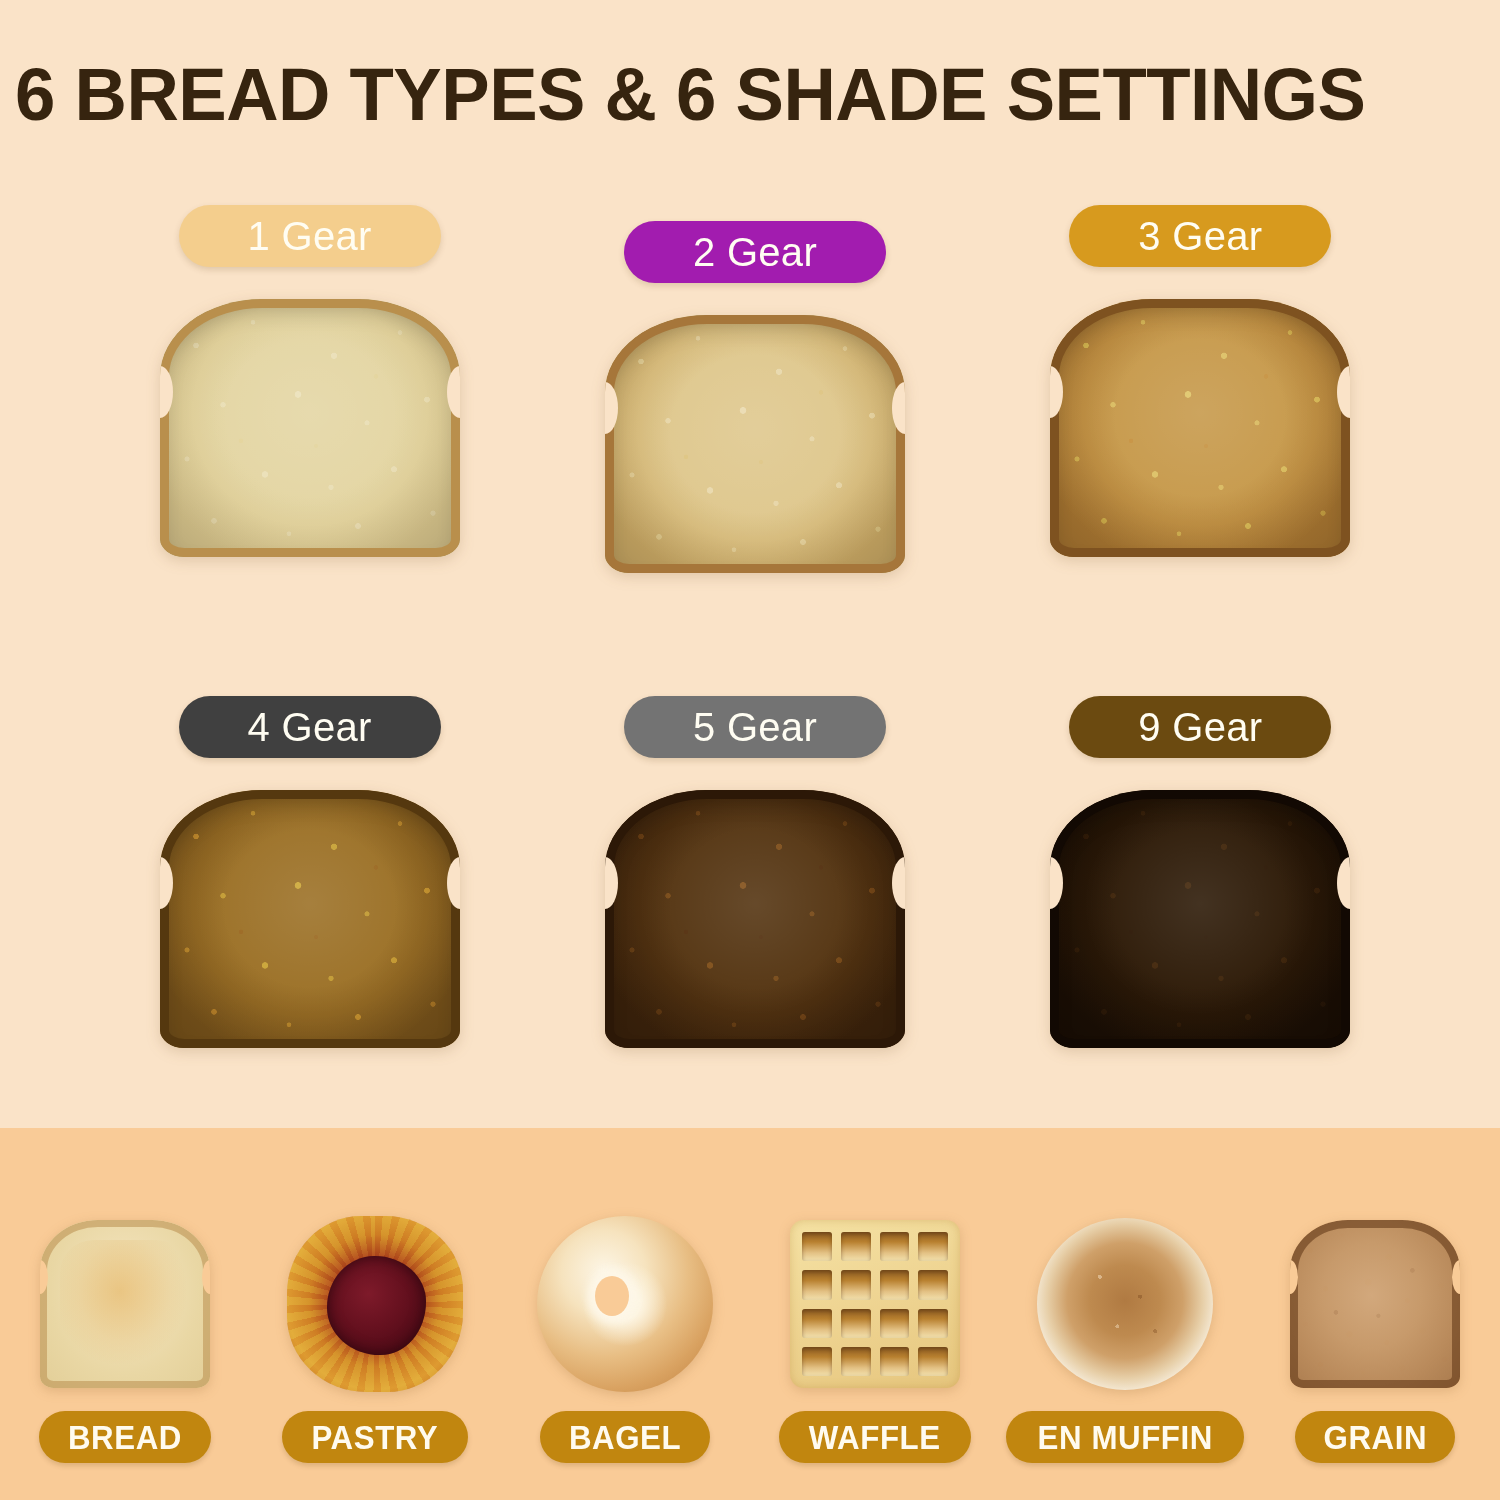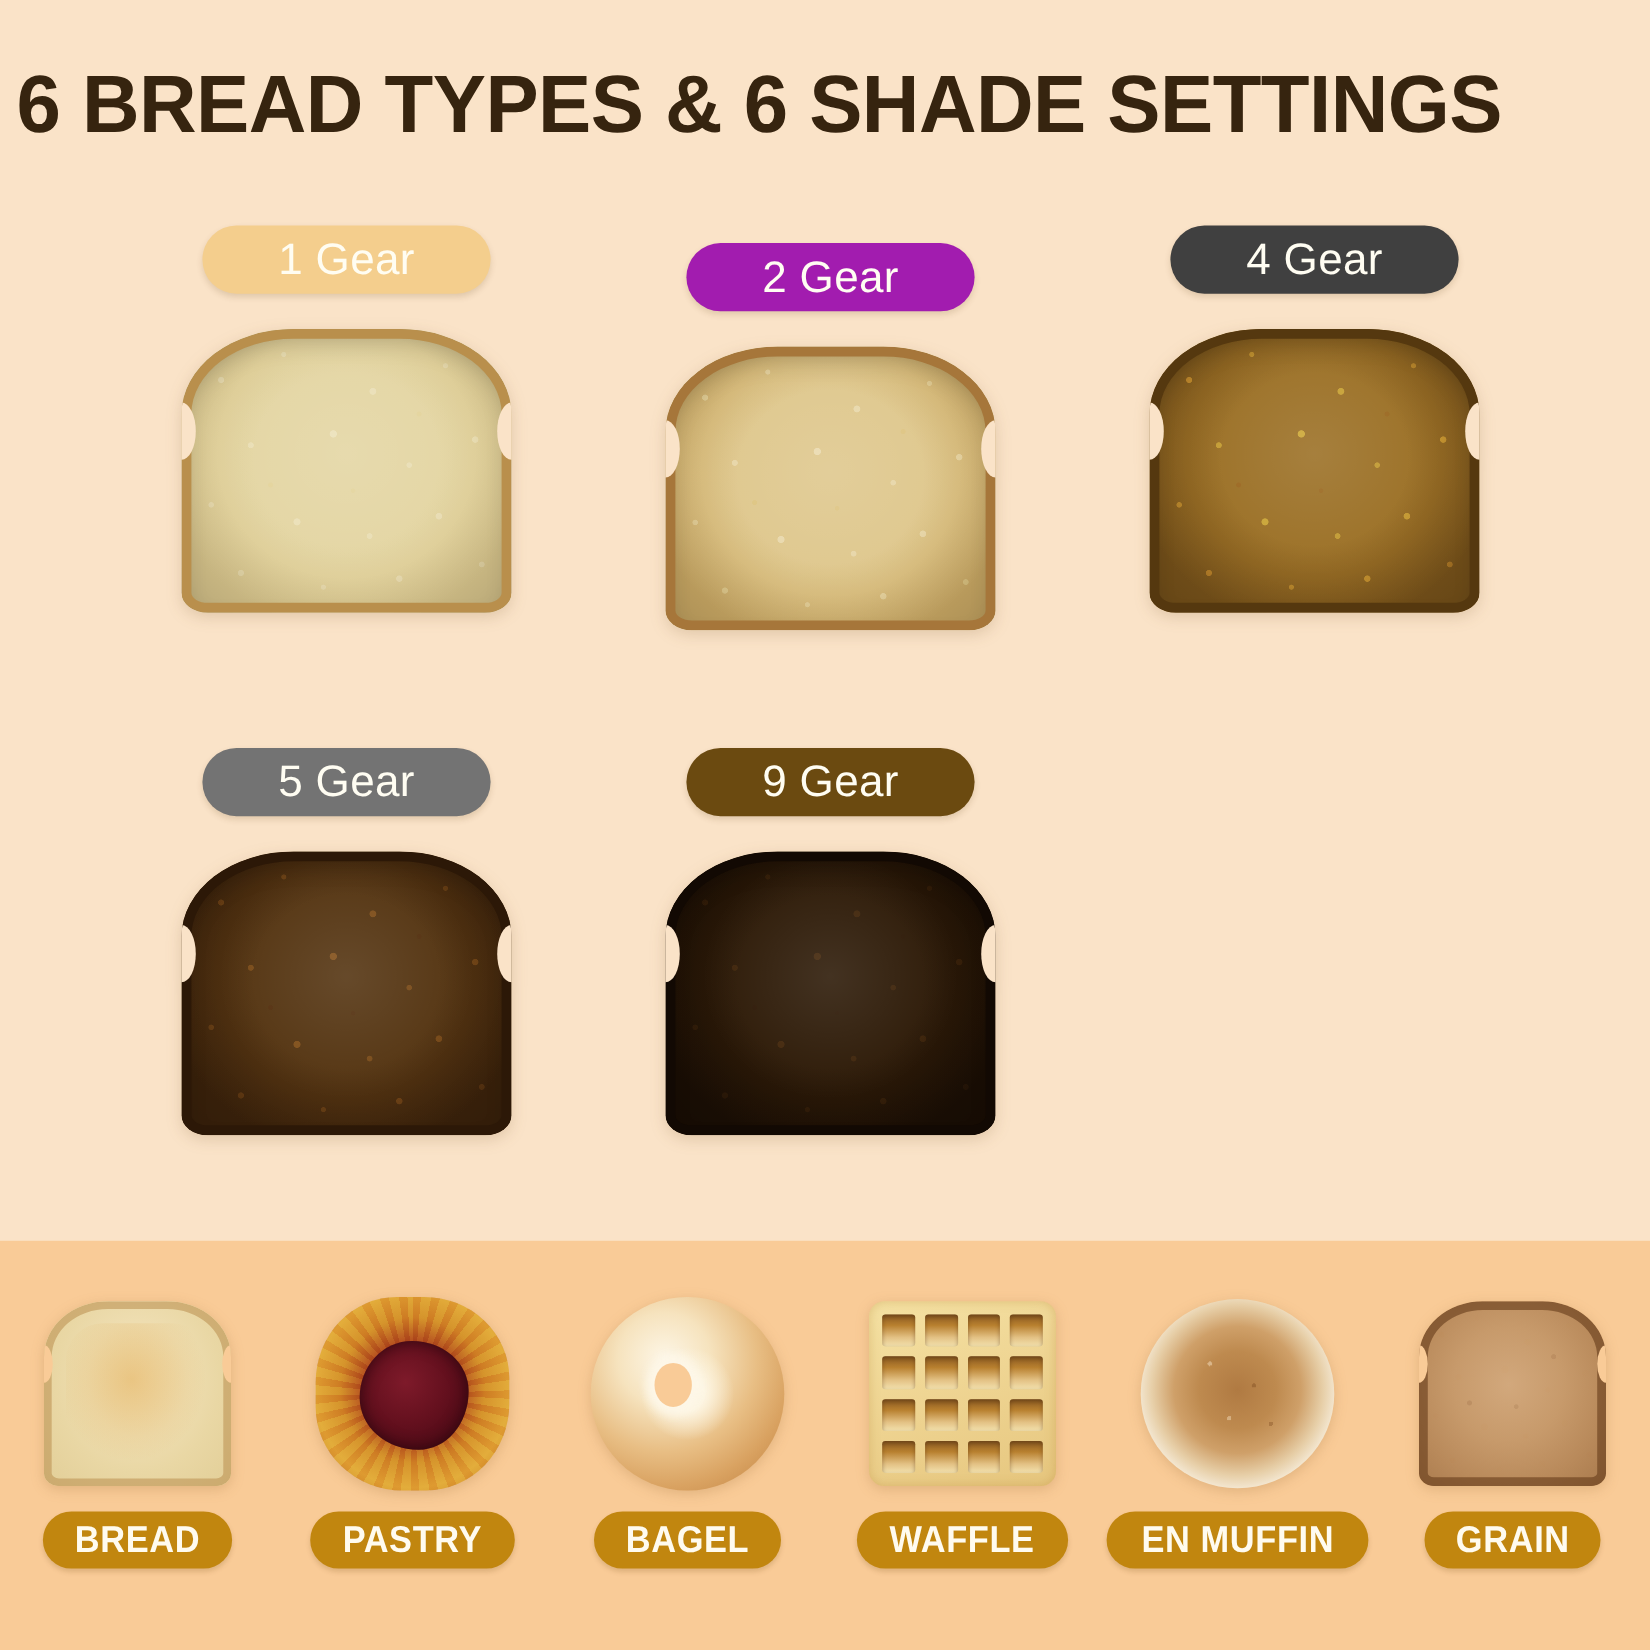--- a/index.html
+++ b/index.html
@@ -51,20 +51,21 @@
   }
 
   .shade-grid {
     position: absolute;
     top: 205px;
     left: 95px;
     width: 1320px;
     display: grid;
     grid-template-columns: repeat(3, 1fr);
     grid-template-rows: repeat(2, 475px);
+    gap: 16px;
   }
 
   .shade-cell {
     position: relative;
     display: flex;
     flex-direction: column;
     align-items: center;
   }
 
   .gear-pill {
@@ -152,21 +153,21 @@
     height: 372px;
     display: grid;
     grid-template-columns: repeat(6, 1fr);
   }
 
   .type-cell {
     position: relative;
     display: flex;
     flex-direction: column;
     align-items: center;
-    justify-content: flex-start;
+    justify-content: center;
     padding-top: 48px;
   }
 
   .type-art {
     width: 200px;
     height: 182px;
     position: relative;
     display: flex;
     align-items: center;
     justify-content: center;
@@ -368,20 +369,32 @@
         </div>
         <div class="slice-wrap">
           <div class="slice" id="slice-1">
             <div class="crumb" id="crumb-1" style="background: radial-gradient(at 50% 46%, rgb(223, 200, 142) 0%, rgb(223, 200, 142) 40%, rgb(201, 168, 100) 78%, rgb(201, 168, 100) 100%);"></div>
             <div class="speckle sp" id="spk-1" style="opacity: 0.38;"></div>
             <div class="crust" id="crust-1" style="box-shadow: rgb(166, 118, 58) 0px 0px 0px 9px inset, rgba(0, 0, 0, 0.22) 0px 10px 22px inset; background: radial-gradient(at 50% 44%, rgba(255, 255, 255, 0.1) 0%, rgba(0, 0, 0, 0) 55%, rgba(0, 0, 0, 0.16) 100%);"></div>
           </div>
         </div>
       </div>
 
+      <div class="shade-cell">
+        <div class="gear-pill" id="pill-2" style="background: rgb(215, 154, 30);">
+          <span>3 Gear</span>
+        </div>
+        <div class="slice-wrap">
+          <div class="slice" id="slice-2">
+            <div class="crumb" id="crumb-2" style="background: radial-gradient(at 50% 46%, rgb(199, 154, 76) 0%, rgb(199, 154, 76) 40%, rgb(168, 118, 49) 78%, rgb(168, 118, 49) 100%);"></div>
+            <div class="speckle sp" id="spk-2" style="opacity: 0.48;"></div>
+            <div class="crust" id="crust-2" style="box-shadow: rgb(126, 82, 32) 0px 0px 0px 9px inset, rgba(0, 0, 0, 0.22) 0px 10px 22px inset; background: radial-gradient(at 50% 44%, rgba(255, 255, 255, 0.1) 0%, rgba(0, 0, 0, 0) 55%, rgba(0, 0, 0, 0.16) 100%);"></div>
+          </div>
+        </div>
+      </div>
 
       <div class="shade-cell">
         <div class="gear-pill" id="pill-3" style="background: #404040;">
           <span>4 Gear</span>
         </div>
         <div class="slice-wrap">
           <div class="slice" id="slice-3">
             <div class="crumb" id="crumb-3" style="background: radial-gradient(at 50% 46%, rgb(156, 113, 39) 0%, rgb(156, 113, 39) 40%, rgb(119, 82, 26) 78%, rgb(119, 82, 26) 100%);"></div>
             <div class="speckle sp" id="spk-3" style="opacity: 0.55;"></div>
             <div class="crust" id="crust-3" style="box-shadow: rgb(85, 56, 15) 0px 0px 0px 9px inset, rgba(0, 0, 0, 0.22) 0px 10px 22px inset; background: radial-gradient(at 50% 44%, rgba(255, 255, 255, 0.1) 0%, rgba(0, 0, 0, 0) 55%, rgba(0, 0, 0, 0.16) 100%);"></div>

